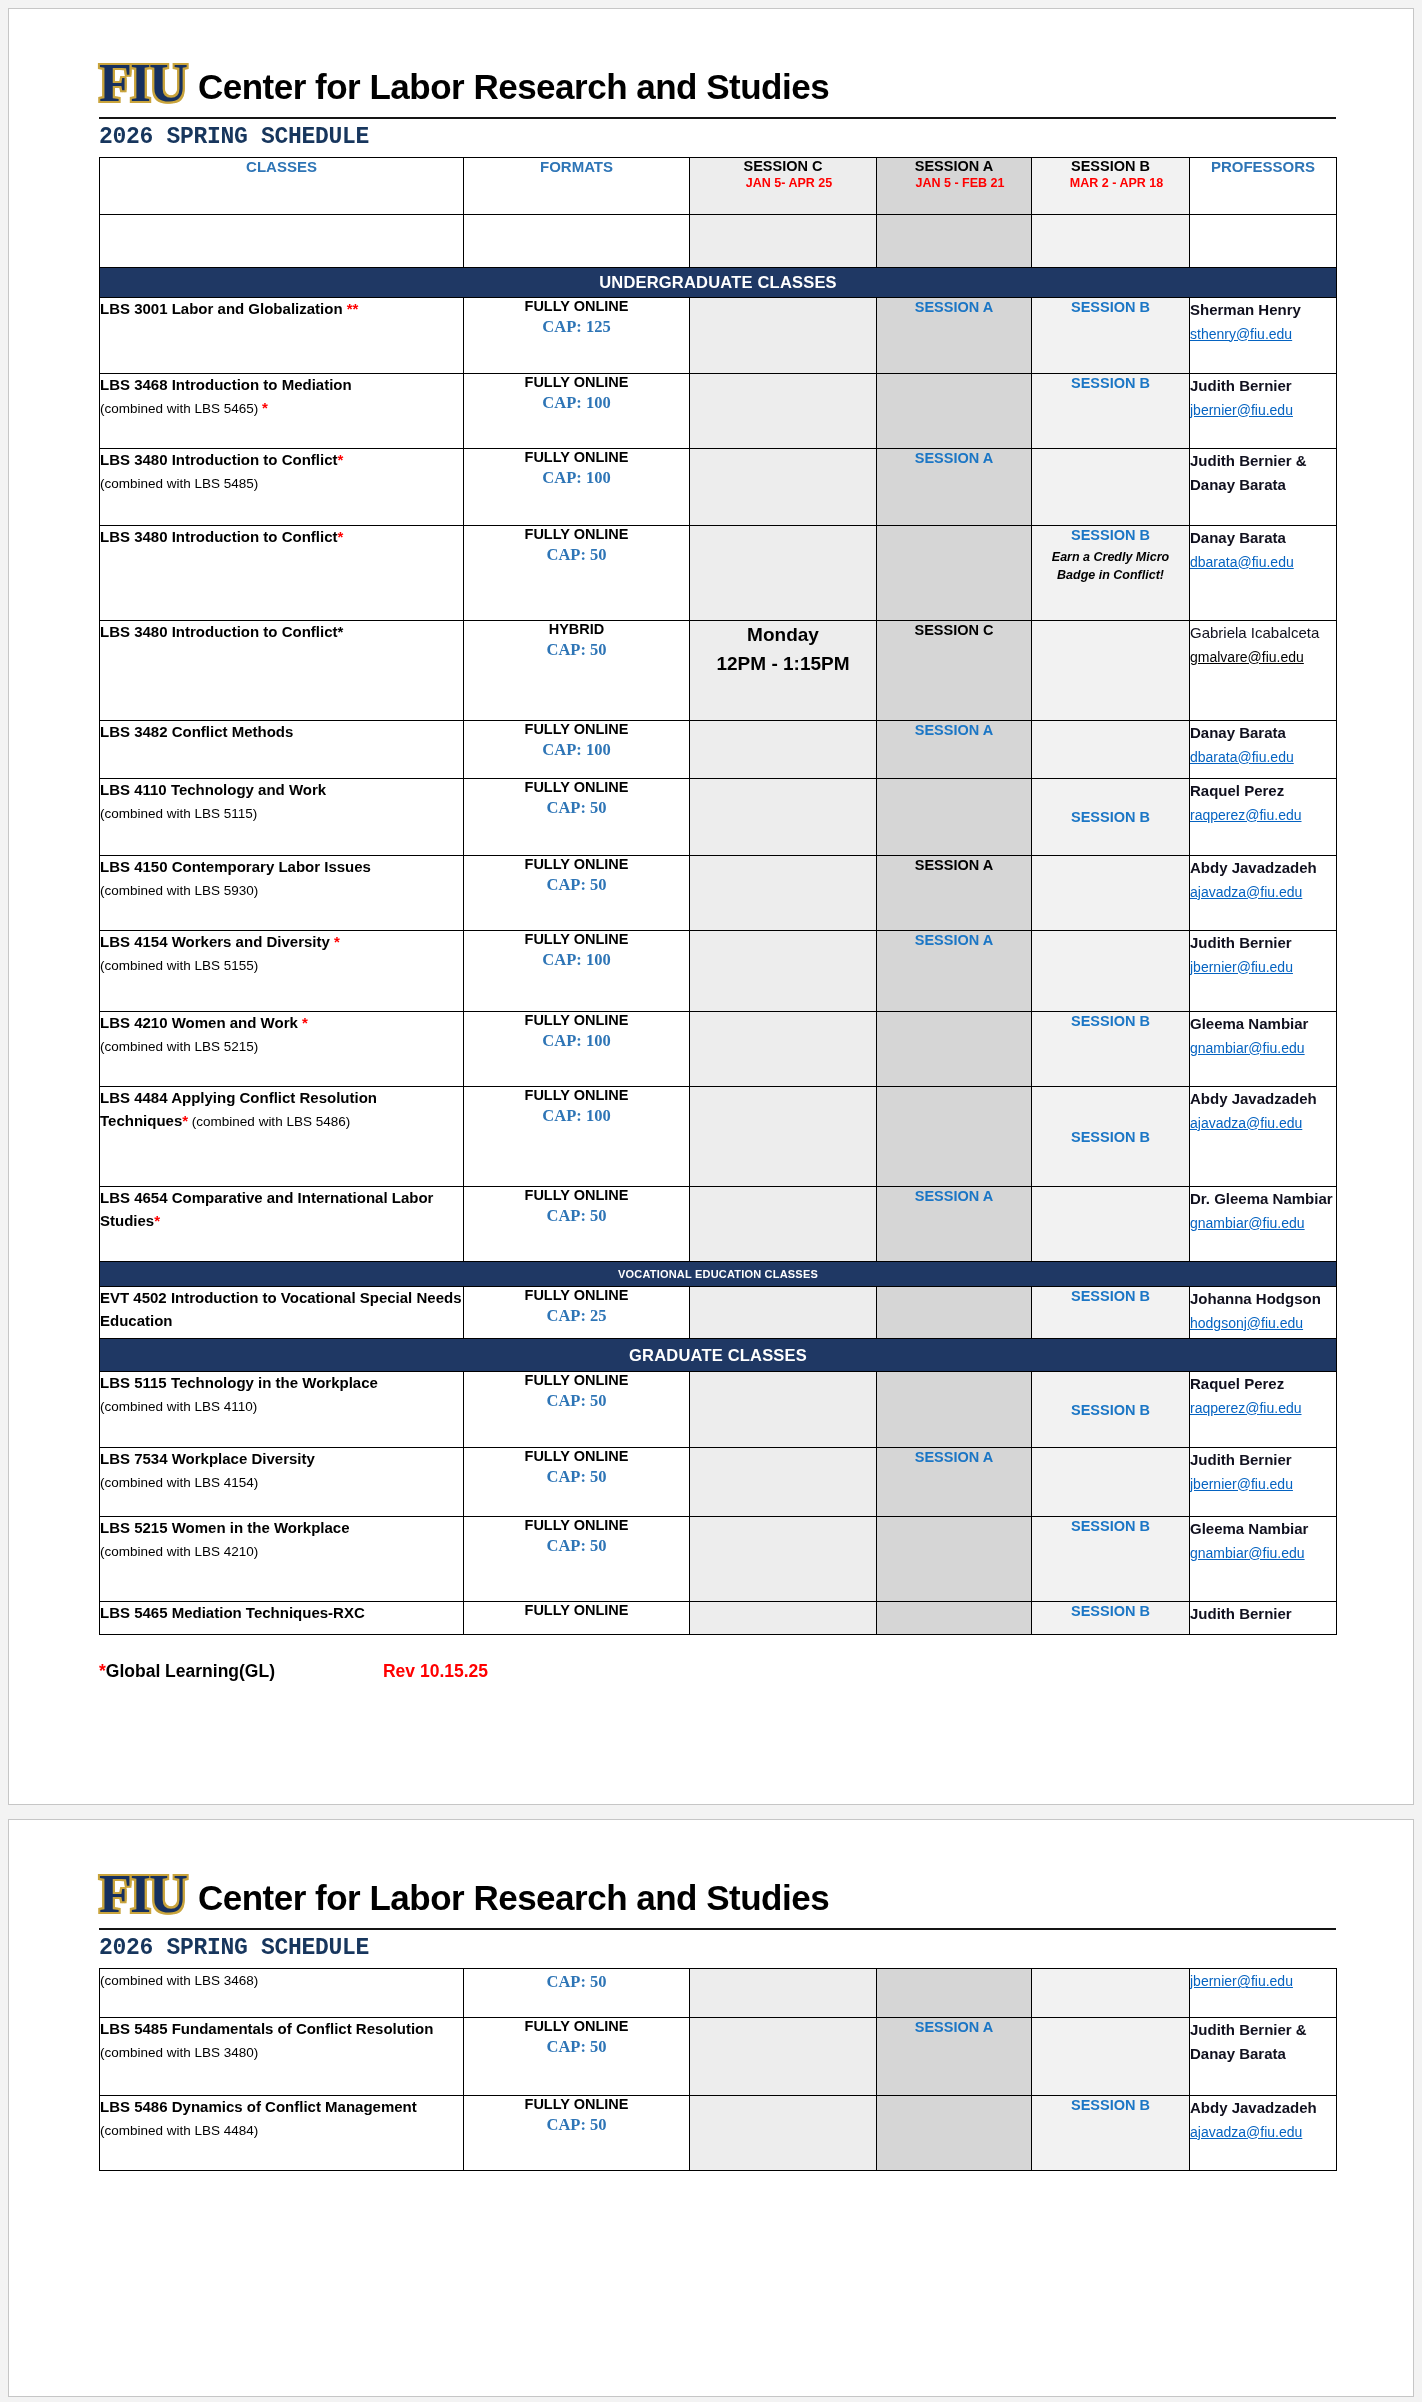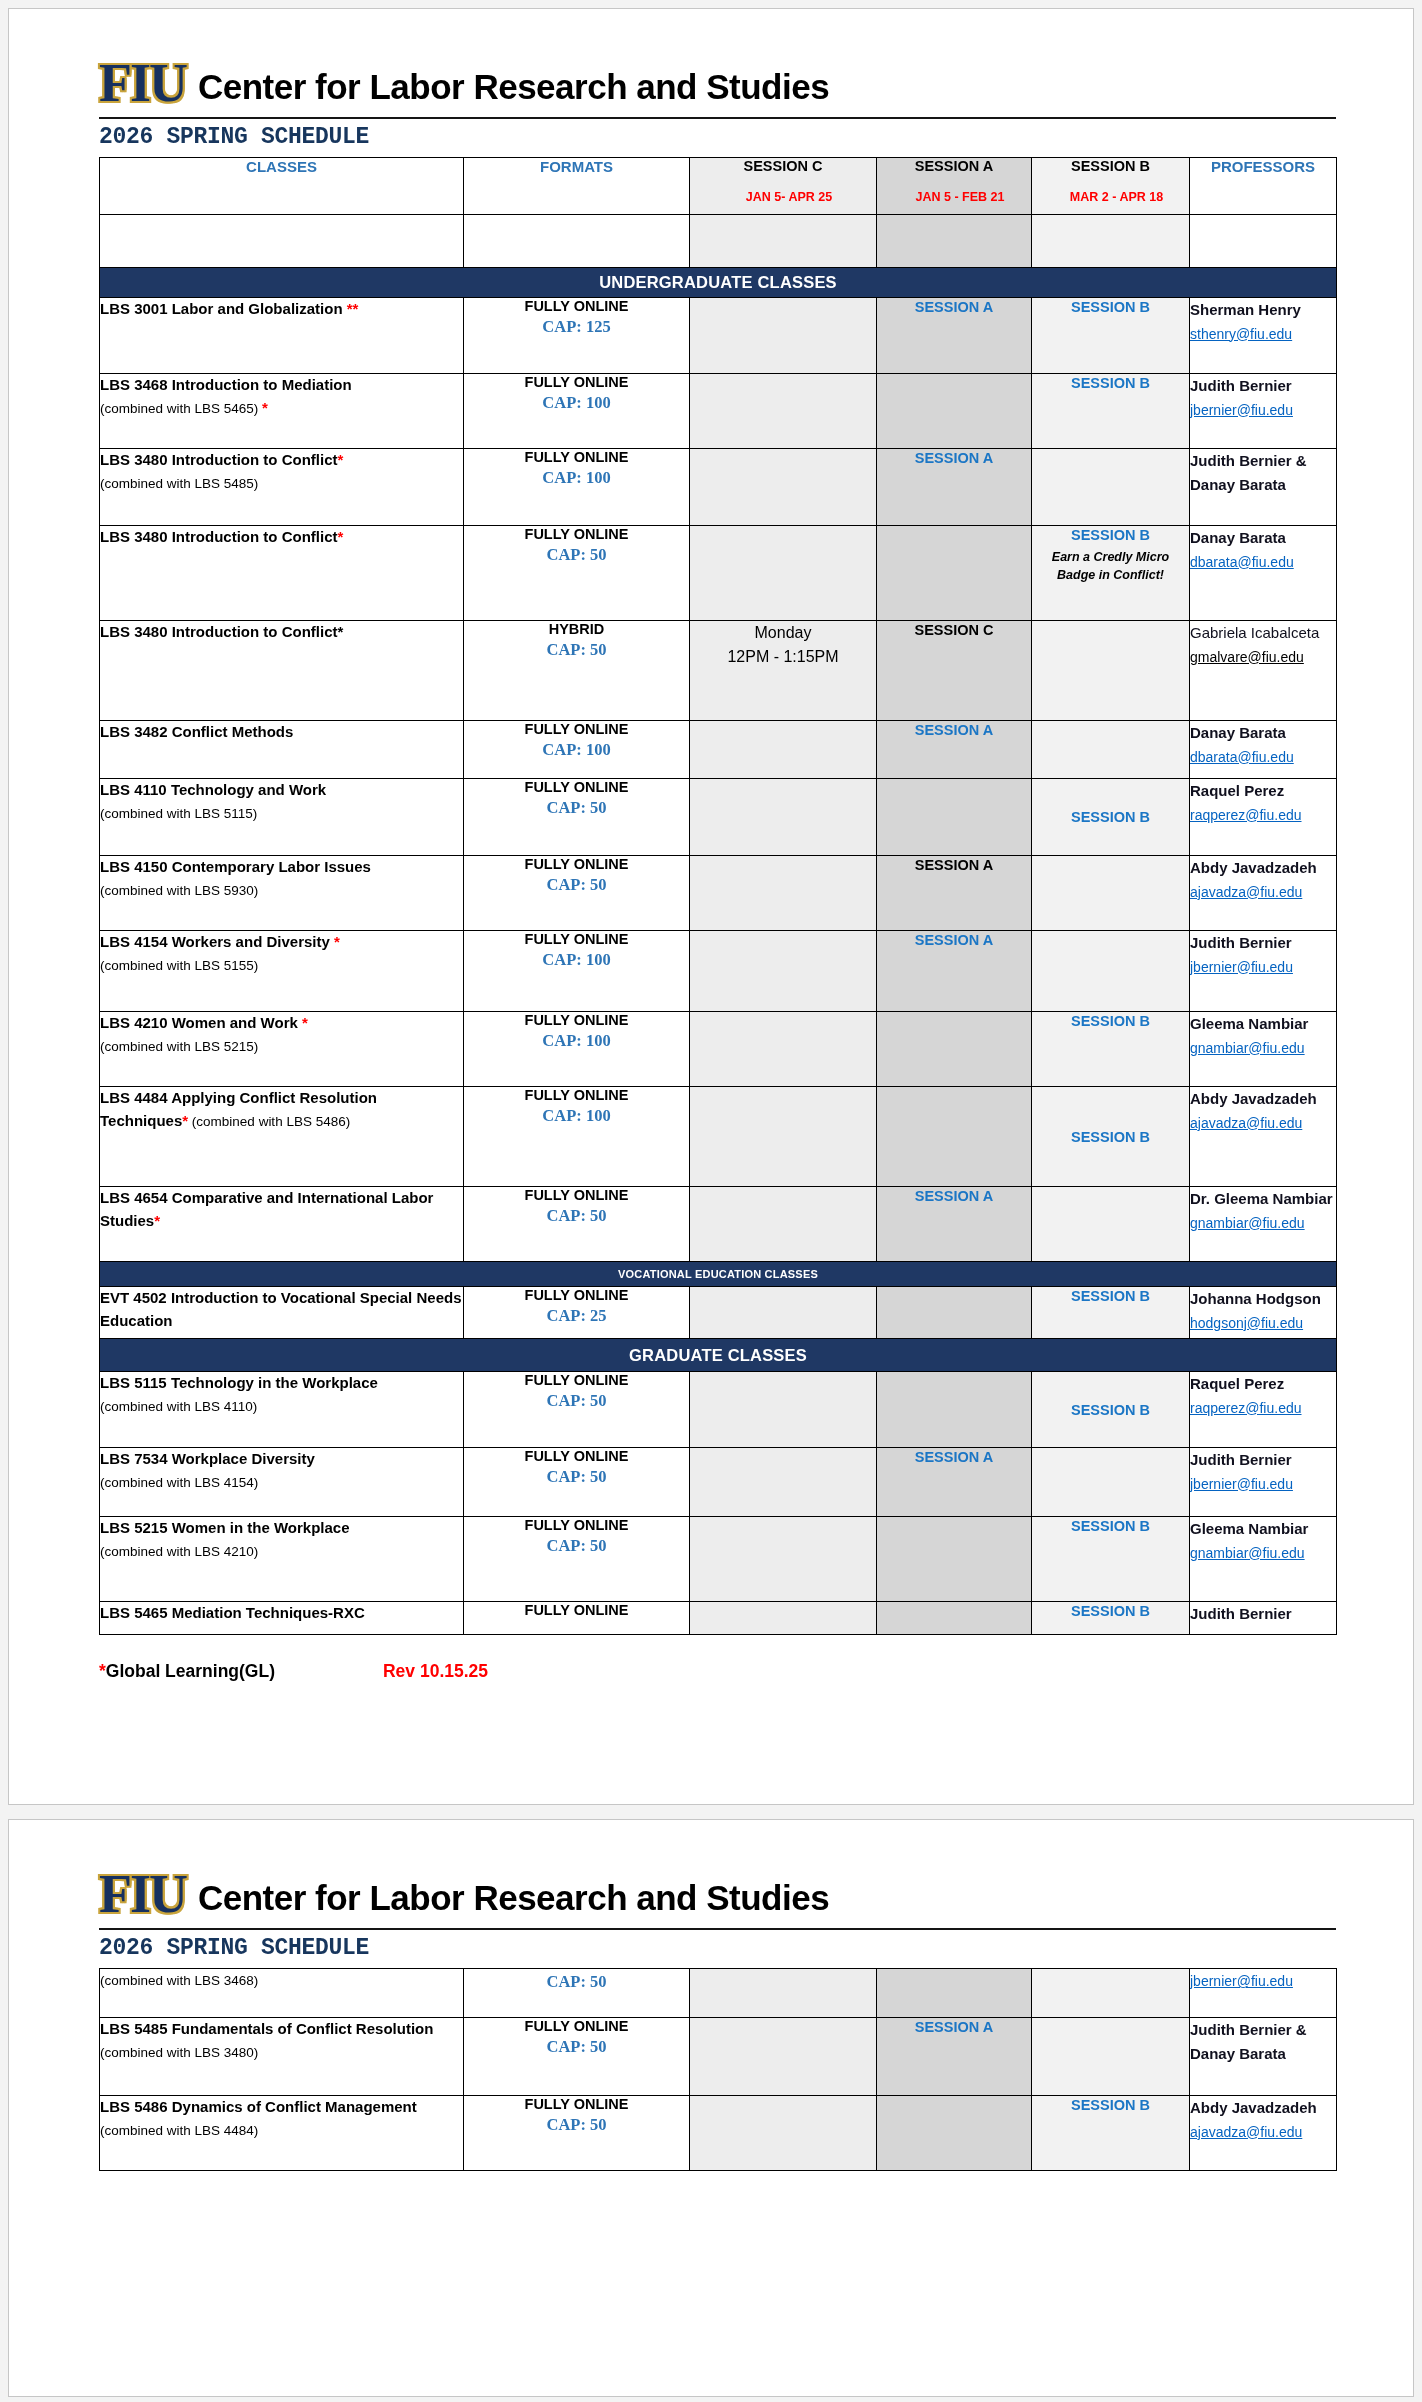--- a/index.html
+++ b/index.html
@@ -19,34 +19,34 @@
   .doc-title{font-size:35px;font-weight:700;margin-left:12px;line-height:1;padding-bottom:1px;letter-spacing:-0.5px;}
   .rule{border-top:2px solid #151515;margin-top:12px;}
   .schedule-title{color:#17365d;font-size:23px;font-weight:700;margin-top:5px;letter-spacing:-0.3px;font-family:Liberation Mono, monospace;}
 
   table.sched{border-collapse:collapse;margin-top:7px;table-layout:fixed;width:1237px;}
   .sched td,.sched th{border:1px solid #000;padding:0;vertical-align:top;box-sizing:border-box;overflow:hidden;}
   .col-c{background:#ededed;} .col-a{background:#d6d6d6;} .col-b{background:#f2f2f2;}
   .th-plain{color:#2e75b6;font-size:15px;font-weight:700;text-align:center;padding-top:7px;background:#fff;}
   .th-sess{text-align:center;padding-top:7px;}
   .th-sess .lbl{color:#000;font-size:14.5px;font-weight:700;}
-  .th-date{color:#ff0000;font-size:12.5px;font-weight:700;margin-top:16px;padding-left:12px;}
+  .th-date{color:#ff0000;font-size:12.5px;font-weight:700;margin-top:2px;padding-left:12px;}
   .banner{background:#1f3864;color:#fff;text-align:center;font-weight:700;font-size:16.5px;
           vertical-align:middle !important;letter-spacing:0.2px;}
   .banner-sm{font-size:11px;}
   .cls{padding:7px 10px 0 13px;font-size:15px;line-height:1.5;background:#fff;}
   .seg-b{font-weight:700;} .seg-r{color:#ff0000;font-weight:700;} .seg-n{font-size:13.5px;}
   .fmt{text-align:center;padding-top:7px;background:#fff;}
   .fmt-l{font-weight:700;font-size:14.5px;}
   .cap{font-family:"Liberation Serif",serif;font-weight:700;color:#2e75b6;font-size:16.5px;margin-top:3px;}
   .sess{text-align:center;padding-top:8px;}
   .vmid{vertical-align:middle !important;padding-top:0;}
   .slabel{color:#1b76c5;font-weight:700;font-size:14.5px;}
   .sblack{color:#000;}
-  .ctime{font-weight:400;font-size:16px;line-height:1.5;}
+  .ctime{font-weight:700;font-size:19px;line-height:1.5;}
   .credly{font-style:italic;font-weight:700;font-size:12.5px;line-height:1.45;margin-top:4px;padding:0 8px;}
   .prof{padding:7px 6px 0 12px;font-size:15px;line-height:1.55;background:#fff;}
   .pname{font-weight:700;color:#10101e;}
   .plight{font-weight:400;}
   .pemail{color:#0563c1;font-size:14px;text-decoration:underline;}
   .pblack{color:#000;}
   .footnote{margin-top:26px;display:flex;font-size:17.5px;font-weight:700;align-items:baseline;}
   .fn-star{color:#ff0000;}
   .fn-rev{color:#ff0000;margin-left:108px;}
 </style>

